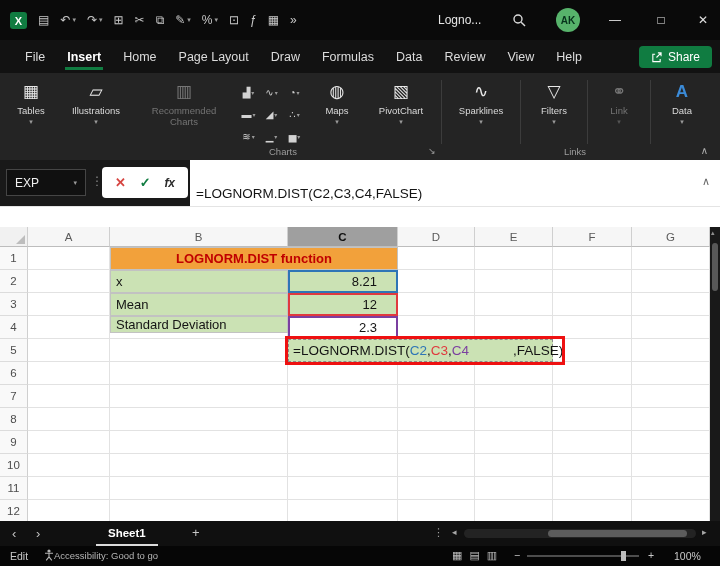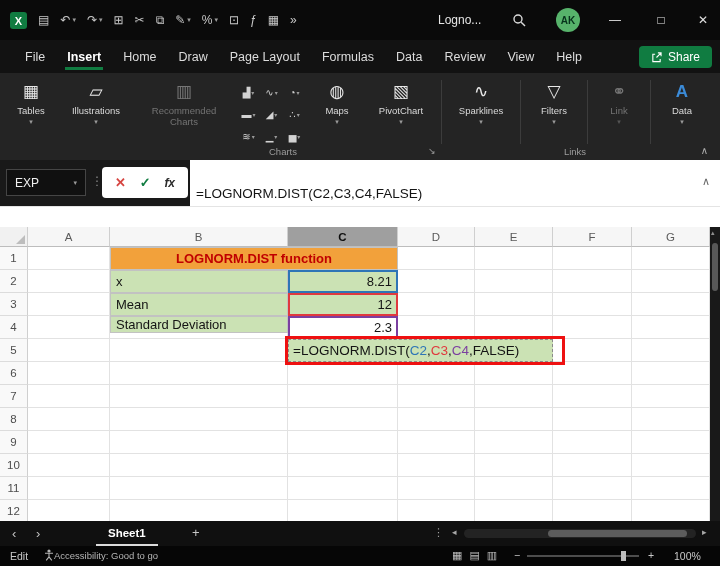--- a/index.html
+++ b/index.html
@@ -71,21 +71,21 @@
   .ch.corner{background:#f1f1f1;position:relative;}
   .corner-tri{position:absolute;right:2px;bottom:2px;width:0;height:0;border-left:9px solid transparent;border-bottom:9px solid #bdbdbd;}
   .ch.sel{background:#9f9f9f;color:#0d0d0d;font-weight:bold;}
   .grow{position:absolute;left:0;display:flex;height:23px;}
   .rh{width:28px;box-sizing:border-box;border-right:1px solid #cfcfcf;border-bottom:1px solid #dcdcdc;background:#f9f9f9;
     color:#4d4d4d;font-size:11.5px;display:flex;align-items:center;justify-content:center;}
   .gc{box-sizing:border-box;border-right:1px solid #e2e2e2;border-bottom:1px solid #e2e2e2;background:#fff;}
   .ov{position:absolute;box-sizing:border-box;font-size:13px;color:#141414;display:flex;align-items:center;
     border:1px solid #c2c2c2;background:#fff;}
   .ov.label{padding-left:5px;}
-  .ov.value{justify-content:flex-end;padding-right:4px;}
+  .ov.value{justify-content:flex-end;padding-right:19px;}
   .green{background:var(--cell-green);}
   .white{background:#fff;}
   .titlecell{background:var(--title-fill);color:var(--title-text);font-weight:bold;justify-content:center;font-size:13px;}
   .ref-blue{border:2px solid var(--ref-blue);}
   .ref-red{border:2px solid var(--ref-red);}
   .ref-purple{border:2px solid var(--ref-purple);}
   .fcell{background:var(--cell-green);border:1px dashed #8a8a8a;font-size:13.5px;white-space:nowrap;padding-left:4px;z-index:2;}
   .redbox{position:absolute;border:3px solid var(--annotation);background:transparent;pointer-events:none;z-index:5;box-sizing:border-box;}
   .vscroll{position:absolute;left:710px;top:0;width:10px;height:294px;background:#191919;}
   .vsarrow{position:absolute;left:1px;top:2px;font-size:7px;color:#8f8f8f;}
@@ -145,22 +145,22 @@
     <div class="winbtn" style="left:596px">—</div>
     <div class="winbtn" style="left:642px">□</div>
     <div class="winbtn" style="left:684px">✕</div>
   </div>
 
   <div class="menubar">
     <div id="menuTabs" style="display:flex">
         <div class="mtab">File</div>
         <div class="mtab active">Insert</div>
         <div class="mtab">Home</div>
+        <div class="mtab">Page Layout</div>
         <div class="mtab">Draw</div>
-        <div class="mtab">Page Layout</div>
         <div class="mtab">Formulas</div>
         <div class="mtab">Data</div>
         <div class="mtab">Review</div>
         <div class="mtab">View</div>
         <div class="mtab">Help</div>
       </div>
   </div>
   <button class="sharebtn">
     <svg width="11" height="11" viewBox="0 0 12 12">
         <path d="M4.5 2.5 H2 v8 h8 V7.5" fill="none" stroke="#fff" stroke-width="1.2"></path>
@@ -427,21 +427,21 @@
     <div class="ov green value ref-red" style="left:288px;top:66px;width:110px;height:23px">12</div>
     <div class="ov green label" style="left:110px;top:89px;width:178px;height:17px">Standard Deviation</div>
     <div class="ov value white ref-purple" style="left:288px;top:89px;width:110px;height:23px">2.3</div>
     <div class="ov fcell" id="cellFormula" style="left:288px;top:112px;width:265px;height:23px">
         <span style="color: rgb(20, 20, 20);">=LOGNORM.DIST(</span>
         <span style="color: rgb(46, 117, 182);">C2</span>
         <span style="color: rgb(20, 20, 20);">,</span>
         <span style="color: rgb(224, 57, 62);">C3</span>
         <span style="color: rgb(20, 20, 20);">,</span>
         <span style="color: rgb(123, 63, 160);">C4</span>
-        <span style="color: rgb(20, 20, 20);">,FALSE)</span>
+        <span style="color: rgb(20, 20, 20); padding-left: 44px;">,FALSE)</span>
       </div>
     <div class="redbox" style="left:285px;top:109px;width:280px;height:29px"></div>
 
     <div class="vscroll">
       <span class="vsarrow">▴</span>
       <div class="vthumb"></div>
     </div>
   </div>
 
   <div class="sheetbar">

